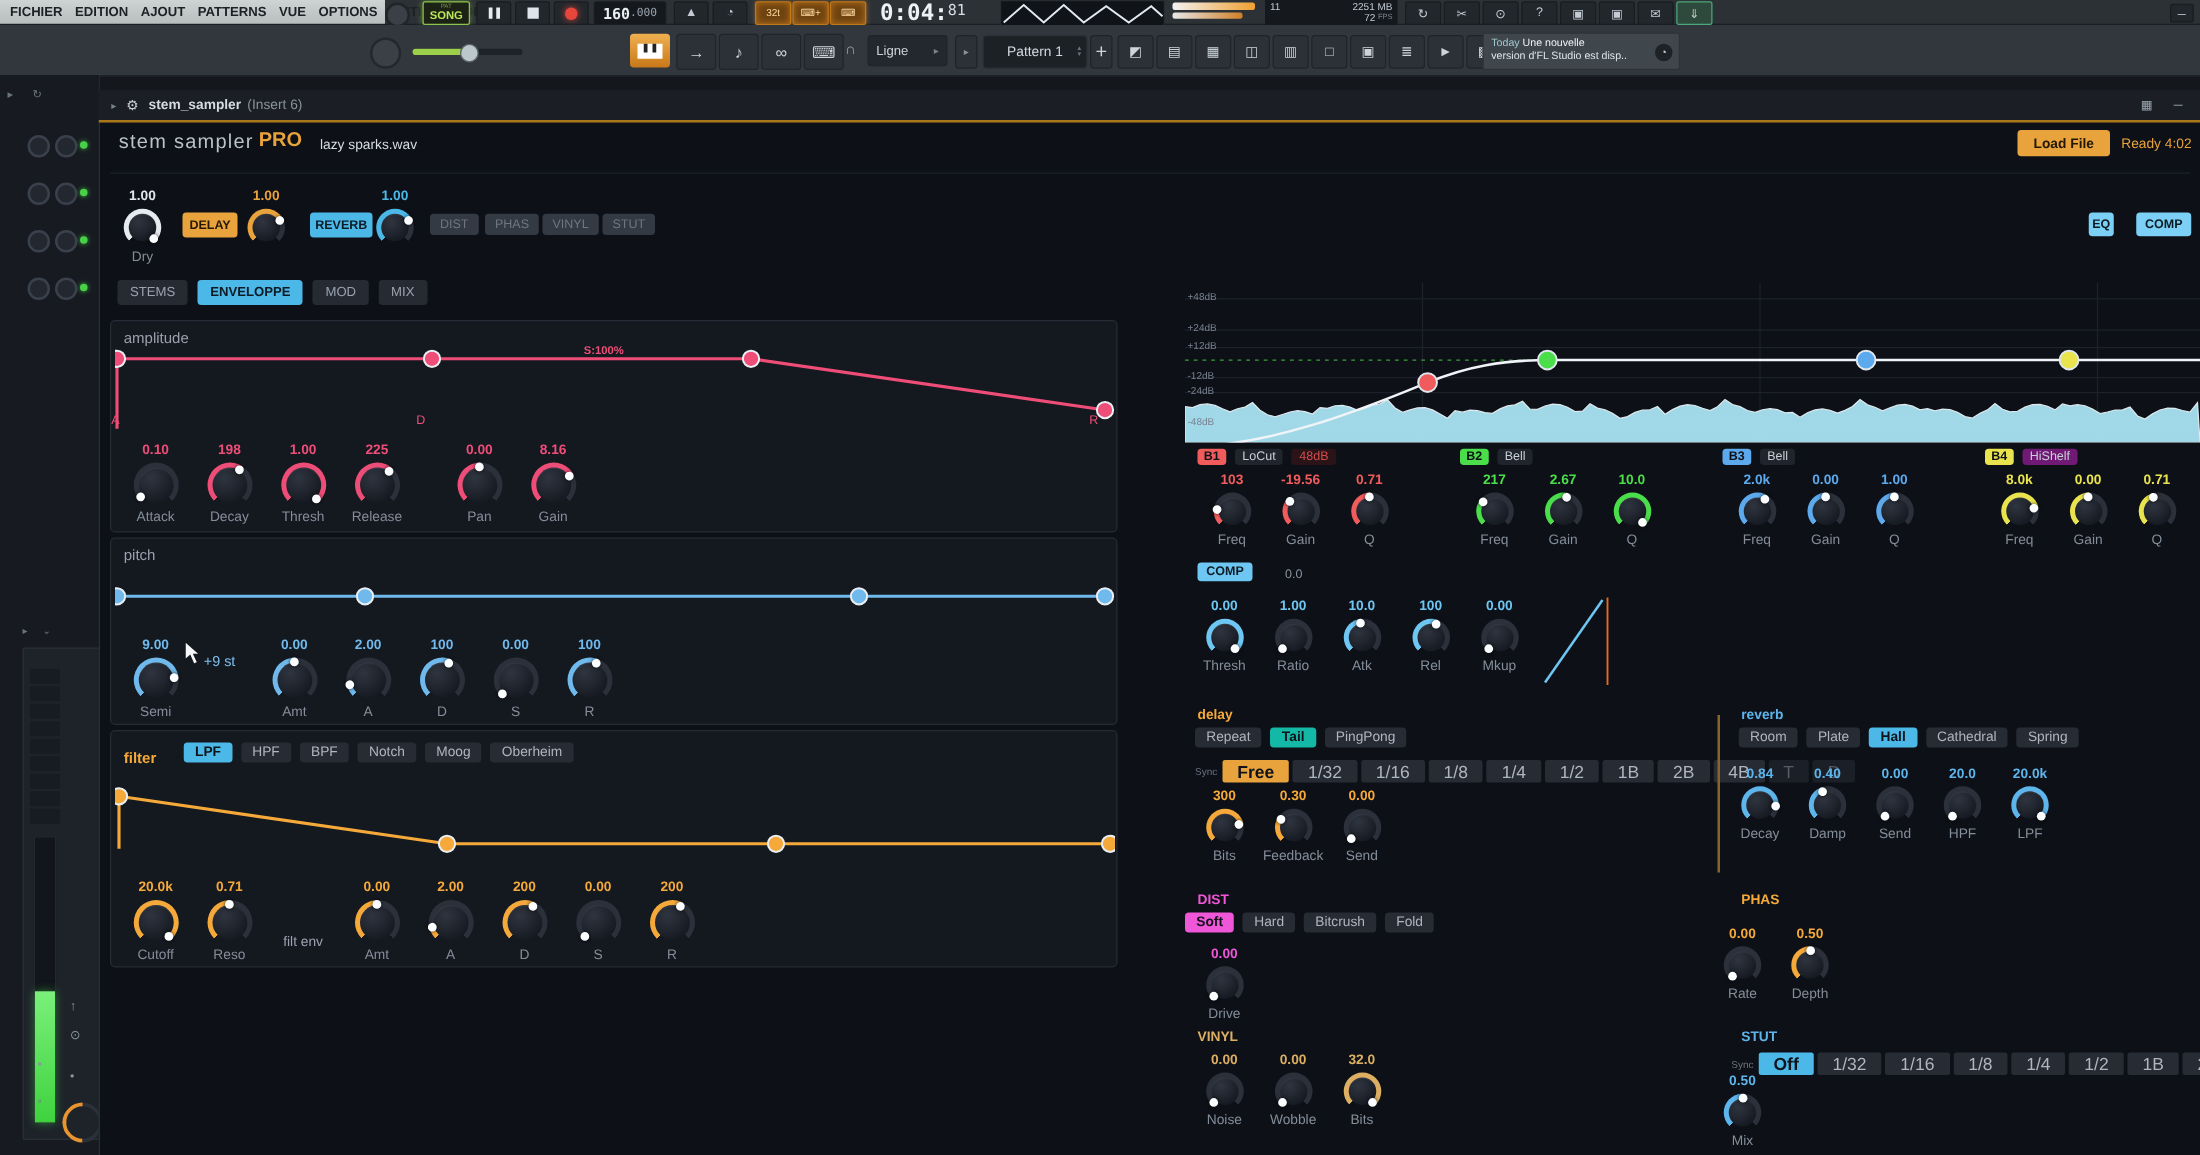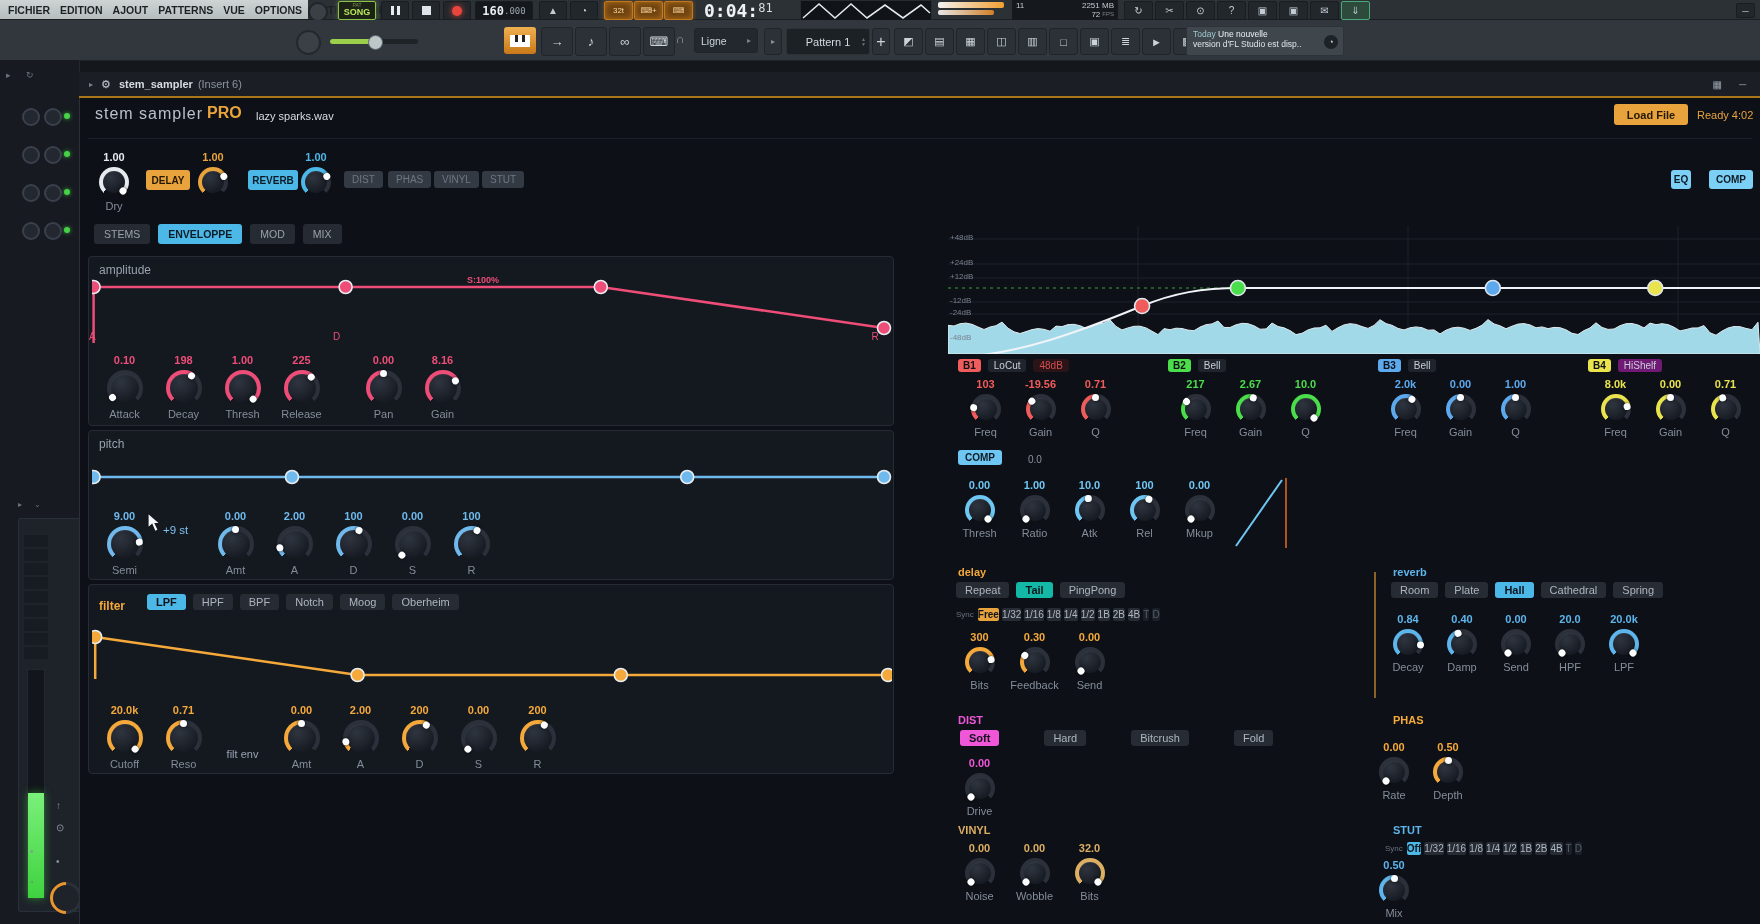--- a/index.html
+++ b/index.html
@@ -23,21 +23,21 @@
   #plugwin{left:79px;top:72px;width:1681px;height:852px;background:#0d1016;border-left:1px solid #2b3036;}
   #plugtitle{left:79px;top:72px;width:1681px;height:24px;background:#1b1f25;border-bottom:2px solid #a97618;
              display:flex;align-items:center;}
   .panel{background:#14181f;border:1px solid #262b35;border-radius:4px;box-sizing:border-box;}
   .sec-title{font-size:12px;font-weight:bold;}
   
   .chip{display:inline-flex;align-items:center;justify-content:center;border-radius:3px;padding:2px 9px;
         font-size:11px;background:#262b34;color:#aeb6c0;margin-right:7px;white-space:nowrap;}
   .chip.on{color:#10131a;font-weight:bold;}
   .chip.dim{background:#1b2028;color:#565d67;}
-  .chip.sm{font-size:10px;padding:1px 0;margin-right:3px;border-radius:2px;}
+  .chip.sm{font-size:14px;padding:1px 12px;margin-right:3px;border-radius:2px;}
   
   .krow{position:absolute;display:flex;}
   .kitem{display:flex;flex-direction:column;align-items:center;}
   .kval{font-size:11px;height:15px;line-height:15px;font-weight:bold;}
   .klbl{font-size:11px;height:15px;line-height:15px;color:#848d9a;margin-top:1px;}
   .knob{position:relative;}
   .knob .ring{position:absolute;inset:0;border-radius:50%;}
   .knob .face{position:absolute;inset:4px;border-radius:50%;
               background:radial-gradient(circle at 35% 30%,#2f3540,#161a22 75%);
               box-shadow:inset 0 1px 1px rgba(255,255,255,.07);}
@@ -907,21 +907,21 @@
           <div class="ring" style="background: conic-gradient(from 225deg, rgb(93, 181, 236) 0deg, rgb(93, 181, 236) 270deg, rgb(43, 48, 59) 270deg, rgb(43, 48, 59) 270deg, rgba(0, 0, 0, 0) 270deg);"></div>
           <div class="face"></div>
           <div class="dot" style="transform: rotate(135deg) translateY(-12px);"></div>
         </div>
         <div class="klbl">LPF</div>
       </div>
     </div>
 
   <div class="abs" style="left:948px;top:714px;width:400px;height:105px;">
     <div class="sec-title" style="position:absolute;left:10px;top:0;font-size:11px;color:#f056d8;">DIST</div>
-    <div id="dist-modes" style="position:absolute;left:12px;top:16px;display:flex;gap:38px;">
+    <div id="dist-modes" style="position:absolute;left:0;top:16px;display:flex;">
         <span class="chip on" style="background: rgb(240, 86, 216);">Soft</span>
         <span class="chip">Hard</span>
         <span class="chip">Bitcrush</span>
         <span class="chip">Fold</span>
       </div>
     <div id="dist-knobs" class="krow" style="left:4px;top:42px;">
         <div class="kitem" style="width: 55px;">
           <div class="kval" style="color: rgb(240, 86, 216);">0.00</div>
           <div class="knob" style="height: 30px; width: 30px; margin-top: 2px;">
             <div class="ring" style="background: conic-gradient(from 225deg, rgb(43, 48, 59) 0deg, rgb(43, 48, 59) 270deg, rgba(0, 0, 0, 0) 270deg);"></div>

